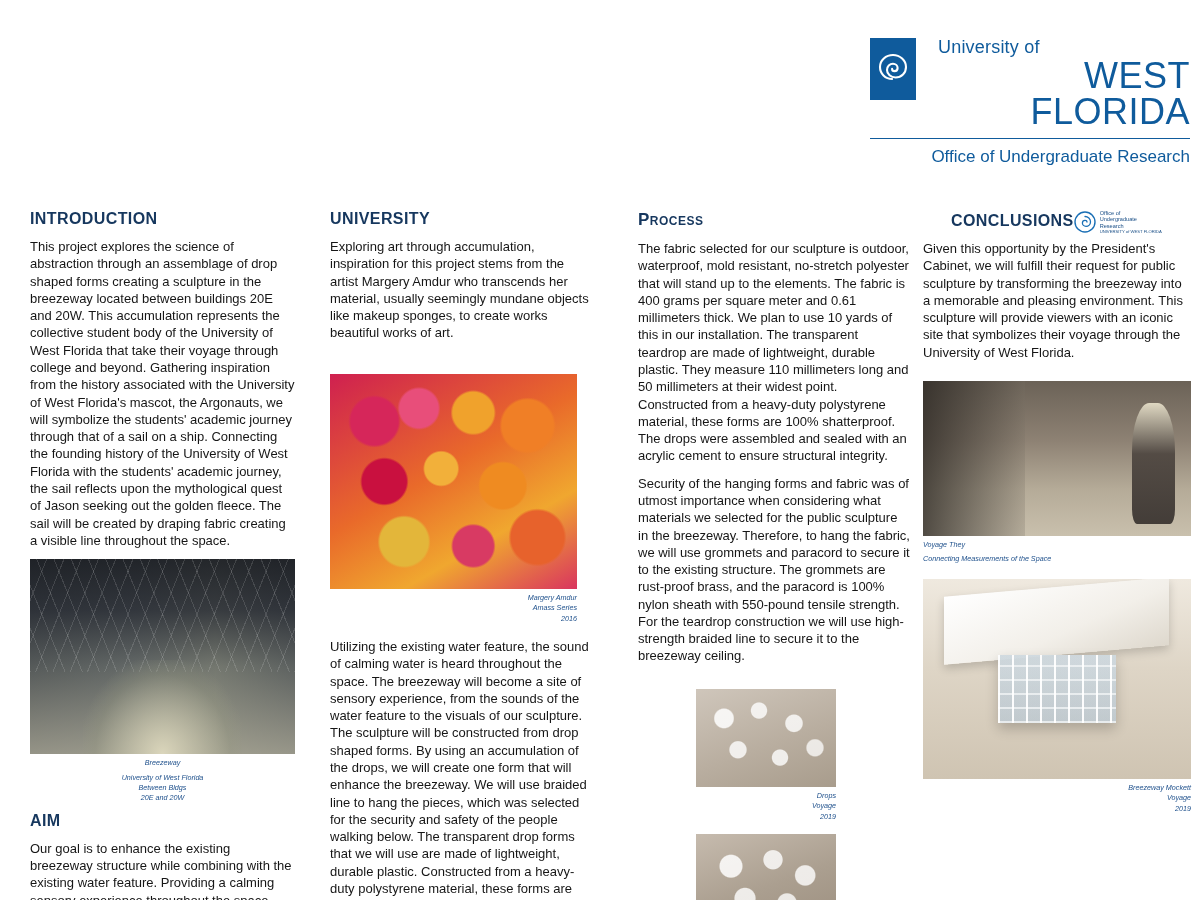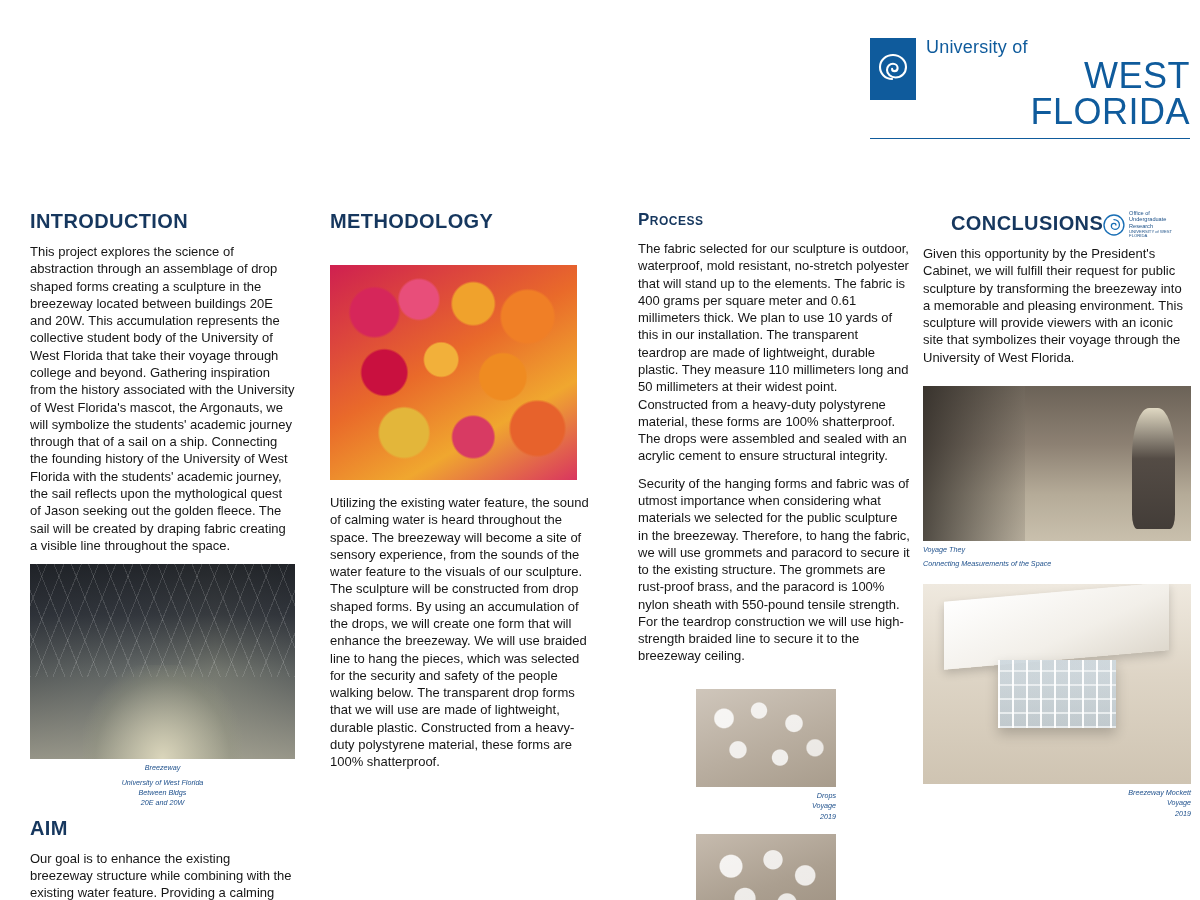--- a/index.html
+++ b/index.html
@@ -28,21 +28,21 @@
     position: absolute;
     right: 10px;
     top: 38px;
     width: 320px;
     text-align: right;
   }
   .logo-row {
     display: flex;
     justify-content: flex-end;
     align-items: flex-start;
-    gap: 10px;
+    gap: 22px;
   }
   .logo-mark {
     width: 46px;
     height: 62px;
     background: #0f5b9c;
     position: relative;
     flex: none;
   }
   .logo-mark .nautilus {
     position: absolute;
@@ -82,21 +82,21 @@
   .col {
     position: absolute;
     top: 210px;
   }
   .col1 { left: 30px;  width: 265px; }
   .col2 { left: 330px; width: 265px; }
   .col3 { left: 638px; width: 272px; }
   .col4 { left: 923px; width: 268px; }
 
   h2.sec {
-    font-size: 20px;
+    font-size: 16px;
     font-weight: bold;
     color: #16375e;
     letter-spacing: .4px;
     margin: 0 0 10px 0;
   }
   h2.sec.smallcaps {
     font-size: 12px;
     letter-spacing: .5px;
   }
   h2.sec.smallcaps .big { font-size: 17px; }
@@ -241,42 +241,47 @@
           <path d="M17 3c7 0 13 5.5 13 12 0 6-4.6 10.5-10.4 10.5-4.8 0-8.6-3.4-8.6-7.6 0-3.5 2.7-6.2 6-6.2 2.6 0 4.6 1.9 4.6 4.2 0 1.8-1.4 3.2-3.2 3.2-1.3 0-2.3-1-2.3-2.2" fill="none" stroke="#ffffff" stroke-width="2.1" stroke-linecap="round"></path>
           <path d="M17 3C9.8 3 4 8.3 4 15c0 6.6 5.3 12 12.1 12" fill="none" stroke="#ffffff" stroke-width="2.1" stroke-linecap="round"></path>
         </svg>
       </div>
       <div class="logo-text">
         <div class="logo-univ">University of</div>
         <div class="logo-wf">WEST FLORIDA</div>
       </div>
     </div>
     <div class="logo-rule"></div>
+    <div class="logo-sub">Office of Undergraduate Research</div>
   </div>
 
   <div class="col col1">
     <h2 class="sec">INTRODUCTION</h2>
     <p class="body">This project explores the science of abstraction through an assemblage of drop shaped forms creating a sculpture in the breezeway located between buildings 20E and 20W.  This accumulation represents the collective student body of the University of West Florida that take their voyage through college and beyond.  Gathering inspiration from the history associated with the University of West Florida's mascot, the Argonauts, we will symbolize the students' academic journey through that of a sail on a ship. Connecting the founding history of the University of West Florida with the students' academic journey, the sail reflects upon the mythological quest of Jason seeking out the golden fleece.  The sail will be created by draping fabric creating a visible line throughout the space.</p>
 
     <div class="img img-breezeway"></div>
     <div class="caption center">Breezeway</div>
     <div class="caption center" style="white-space:pre-line;">University of West Florida
 Between Bldgs
 20E and 20W</div>
 
     <div class="spacer-8"></div>
     <h2 class="sec">AIM</h2>
     <p class="body">Our goal is to enhance the existing breezeway structure while combining with the existing water feature.  Providing a calming sensory experience throughout the space, this project will present an environment that prompts both visual and auditory senses. By request of President Saunders and the President's cabinet, this project will assist in further beautifying the campus by that of public art.</p>
   </div>
 
   <div class="col col2">
-    <h2 class="sec">METHODOLOGY</h2>
+    <h2 class="sec">UNIVERSITY</h2>
+    <p class="body">Exploring art through accumulation, inspiration for this project stems from the artist Margery Amdur who transcends her material, usually seemingly mundane objects like makeup sponges, to create works beautiful works of art.</p>
 
     <div style="height:22px"></div>
     <div class="img img-amass"></div>
+    <div class="caption right" style="white-space:pre-line; width:247px;">Margery Amdur
+Amass Series
+2016</div>
 
     <div style="height:14px"></div>
     <p class="body">Utilizing the existing water feature, the sound of calming water is heard throughout the space.  The breezeway will become a site of sensory experience, from the sounds of the water feature to the visuals of our sculpture.  The sculpture will be constructed from drop shaped forms.  By using an accumulation of the drops, we will create one form that will enhance the breezeway.  We will use braided line to hang the pieces, which was selected for the security and safety of the people walking below.  The transparent drop forms that we will use are made of lightweight, durable plastic. Constructed from a heavy-duty polystyrene material, these forms are 100% shatterproof.</p>
   </div>
 
   <div class="col col3">
     <h2 class="sec smallcaps">
       <span class="big">P</span><span>ROCESS</span>
     </h2>
     <p class="body">The fabric selected for our sculpture is outdoor, waterproof, mold resistant, no-stretch polyester that will stand up to the elements.  The fabric is 400 grams per square meter and 0.61 millimeters thick. We plan to use 10 yards of this in our installation. The transparent teardrop are made of lightweight, durable plastic. They measure 110 millimeters long and 50 millimeters at their widest point.  Constructed from a heavy-duty polystyrene  material, these forms are 100% shatterproof. The drops were assembled and sealed with an acrylic cement to ensure structural integrity.</p>
@@ -290,21 +295,21 @@
 2019</div>
       <div style="height:12px"></div>
       <div class="img img-drops2"></div>
       <div class="caption right" style="white-space:pre-line; width:140px;">Drops 2
 Voyage
 2020</div>
     </div>
   </div>
 
   <div class="col col4">
-    <div style="display:flex; align-items:flex-start; justify-content:center;margin-left:28px;">
+    <div style="display:flex; align-items:flex-start; justify-content:flex-start;margin-left:28px;">
       <h2 class="sec" style="margin-top:2px;">CONCLUSIONS</h2>
       <div style="display:flex; align-items:center; gap:4px;">
         <svg width="22" height="22" viewBox="0 0 22 22" aria-hidden="true">
           <circle cx="11" cy="11" r="10" fill="none" stroke="#1a6fb5" stroke-width="1.4"></circle>
           <path d="M11 5.5c3 0 5.5 2.4 5.5 5.2 0 2.6-2 4.6-4.5 4.6-2 0-3.6-1.5-3.6-3.3 0-1.5 1.2-2.7 2.6-2.7 1.1 0 2 .8 2 1.8" fill="none" stroke="#1a6fb5" stroke-width="1.3" stroke-linecap="round"></path>
         </svg>
         <div style="line-height:1.12;">
           <div style="font-size:5.6px; color:#1a4f87;">Office of</div>
           <div style="font-size:5.6px; color:#1a4f87;">Undergraduate</div>
           <div style="font-size:5.6px; color:#1a4f87;">Research</div>

